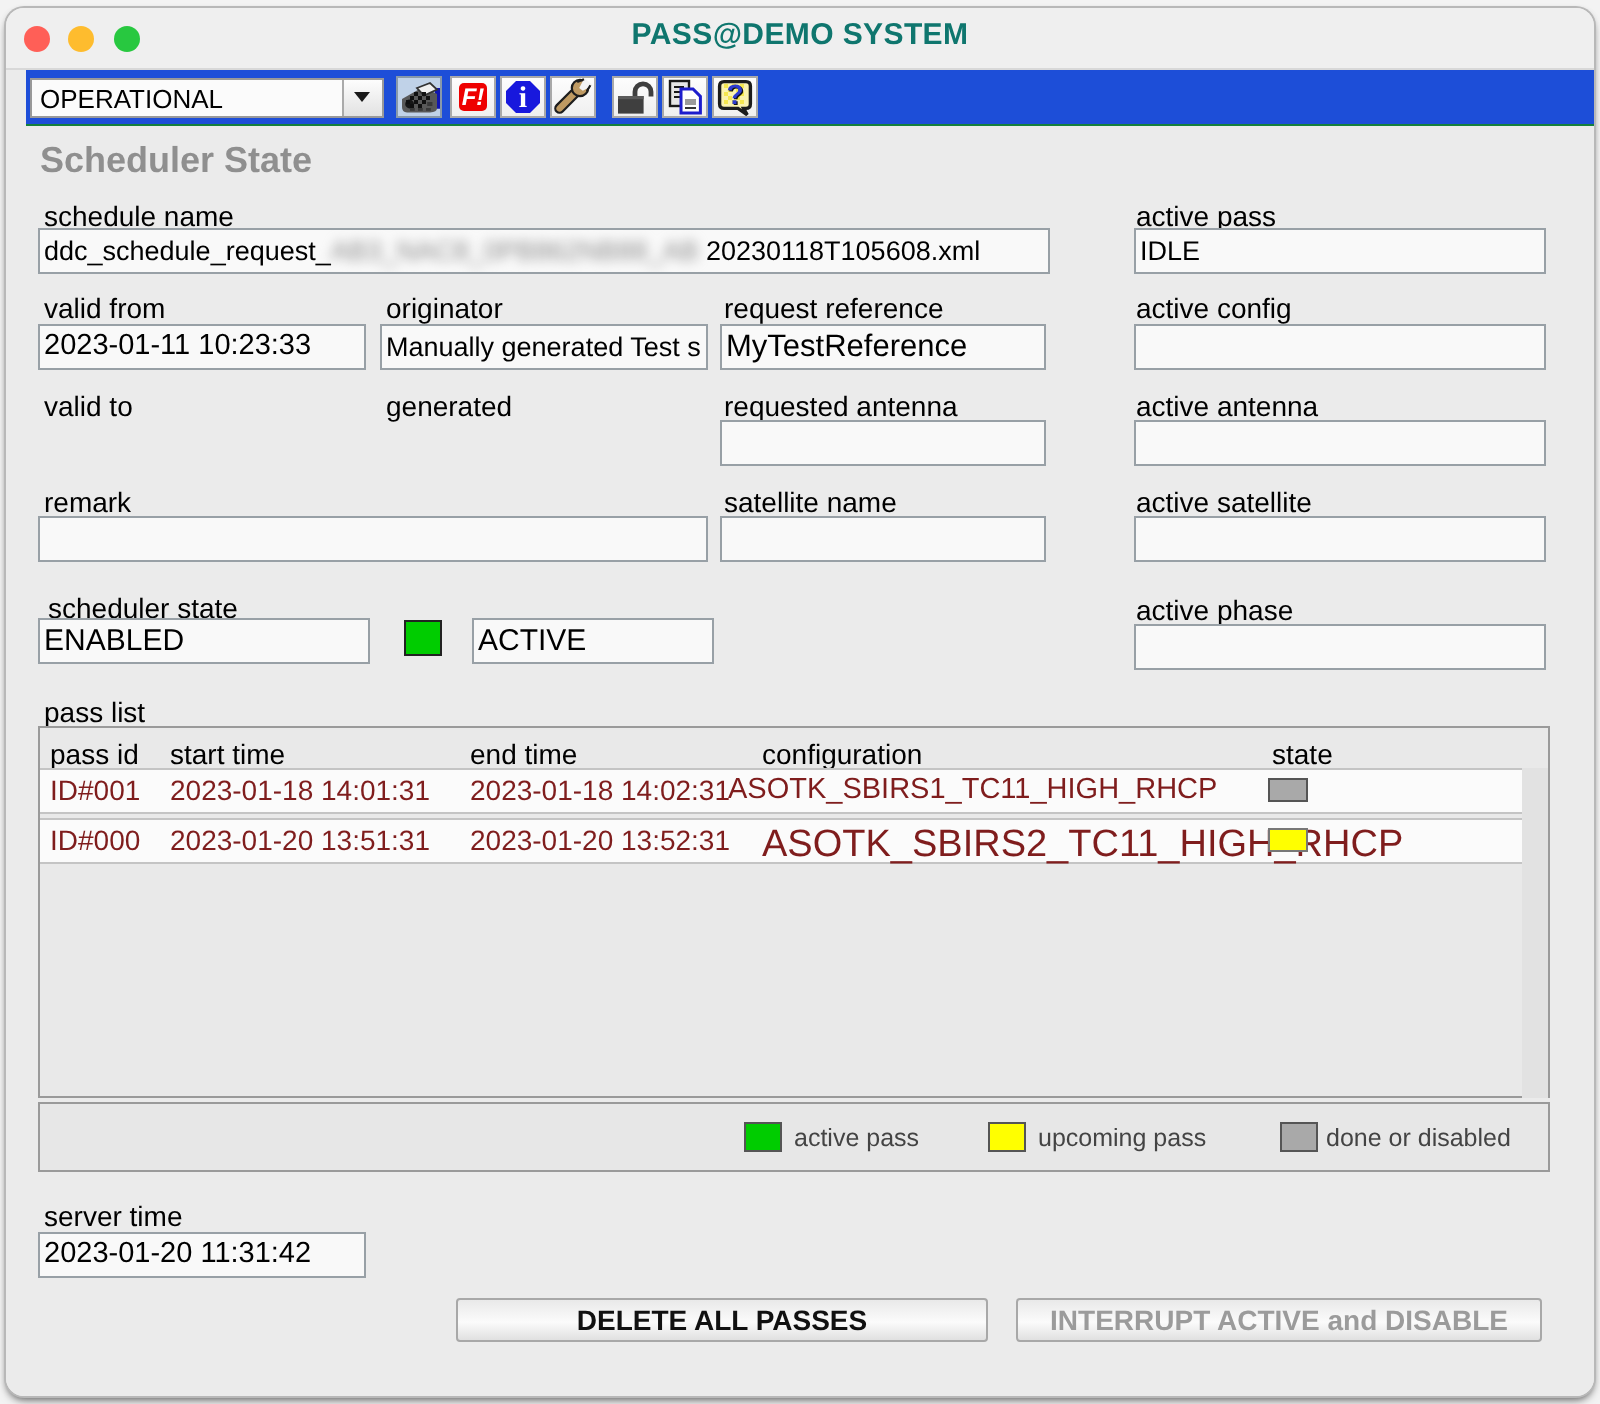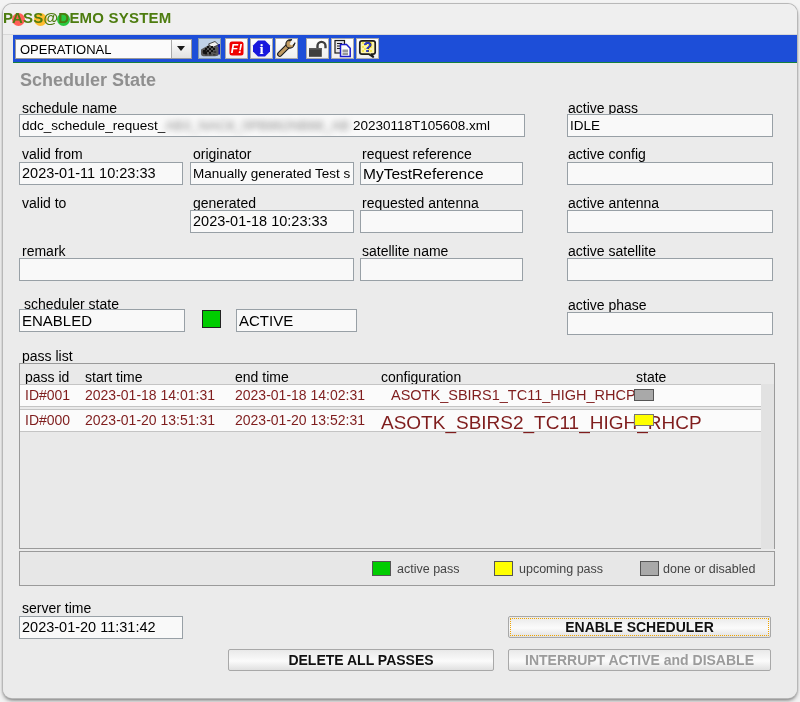--- a/index.html
+++ b/index.html
@@ -3,22 +3,22 @@
 <meta charset="utf-8">
 <style>
   html,body{margin:0;padding:0;width:800px;height:702px;background:#f3f3f3;
     font-family:"Liberation Sans",sans-serif;}
   #win{position:absolute;left:3px;top:4px;width:794px;height:694px;
     background:#ebebeb;border-radius:9px;
     box-shadow:0 0 0 1px #b8b8b8,0 3px 5px -1px rgba(0,0,0,0.5),0 1px 3px rgba(0,0,0,0.25);overflow:hidden;}
   #titlebar{position:absolute;left:0;top:0;width:100%;height:30px;background:#efefef;
     border-bottom:1px solid #d8d8d8;}
   .tl{position:absolute;top:9px;width:13px;height:13px;border-radius:50%;}
-  #title{position:absolute;left:0;top:5px;width:100%;
-    font-size:15px;font-weight:bold;color:#4d7c0f;letter-spacing:0.2px;}
+  #title{position:absolute;left:0;top:5px;width:100%;text-align:center;
+    font-size:15px;font-weight:bold;color:#0f766e;letter-spacing:0.2px;}
   #toolbar{position:absolute;left:10px;top:31px;width:100%;height:27px;background:#1d4ed8;
     border-bottom:1px solid #15803d;}
   #dd{position:absolute;left:2px;top:4px;width:177px;height:20px;background:#fbfbfb;
     border:1px solid #999;box-sizing:border-box;}
   #ddtxt{position:absolute;left:4px;top:2px;font-size:13px;color:#000;}
   #ddbtn{position:absolute;right:0;top:0;width:20px;height:18px;
     background:linear-gradient(#fdfdfd,#e2e2e2);border-left:1px solid #aaa;box-sizing:border-box;}
   #ddbtn:after{content:"";position:absolute;left:5px;top:6px;border:4.5px solid transparent;
     border-top:5.5px solid #1a1a1a;}
   .tbtn{position:absolute;top:3px;width:23px;height:21px;background:linear-gradient(#fdfdfd,#efefef);
@@ -168,21 +168,20 @@
     <div class="fld date" style="left:16px;top:99px;width:164px">2023-01-11 10:23:33</div>
     <div class="lbl" style="left:190px;top:83px">originator</div>
     <div class="fld" style="left:187px;top:99px;width:164px">Manually generated Test s</div>
     <div class="lbl" style="left:359px;top:83px">request reference</div>
     <div class="fld" style="left:357px;top:99px;width:163px;font-size:15.5px">MyTestReference</div>
     <div class="lbl" style="left:565px;top:83px">active config</div>
     <div class="fld" style="left:564px;top:99px;width:206px"></div>
 
     <div class="lbl" style="left:19px;top:132px">valid to</div>
     <div class="lbl" style="left:190px;top:132px">generated</div>
-    <div class="fld date" style="left:187px;top:147px;width:164px">2023-01-18 10:23:33</div>
     <div class="lbl" style="left:359px;top:132px">requested antenna</div>
     <div class="fld" style="left:357px;top:147px;width:163px"></div>
     <div class="lbl" style="left:565px;top:132px">active antenna</div>
     <div class="fld" style="left:564px;top:147px;width:206px"></div>
 
     <div class="lbl" style="left:19px;top:180px">remark</div>
     <div class="fld" style="left:16px;top:195px;width:335px"></div>
     <div class="lbl" style="left:359px;top:180px">satellite name</div>
     <div class="fld" style="left:357px;top:195px;width:163px"></div>
     <div class="lbl" style="left:565px;top:180px">active satellite</div>
@@ -199,21 +198,21 @@
     <div id="tbl">
       <div class="th" style="left:5px">pass id</div>
       <div class="th" style="left:65px">start time</div>
       <div class="th" style="left:215px">end time</div>
       <div class="th" style="left:361px">configuration</div>
       <div class="th" style="left:616px">state</div>
       <div class="trow" style="top:20px">
         <div class="td" style="left:5px">ID#001</div>
         <div class="td" style="left:65px">2023-01-18 14:01:31</div>
         <div class="td" style="left:215px">2023-01-18 14:02:31</div>
-        <div class="td" style="left:371px;font-size:14.5px;top:2px">ASOTK_SBIRS1_TC11_HIGH_RHCP</div>
+        <div class="td" style="left:344px;font-size:14.5px;top:2px">ASOTK_SBIRS1_TC11_HIGH_RHCP</div>
         <div class="sw" style="left:614px;top:4px;width:20px;height:12px;background:#a9a9a9;border:1px solid #555"></div>
       </div>
       <div class="trow" style="top:45px">
         <div class="td" style="left:5px">ID#000</div>
         <div class="td" style="left:65px">2023-01-20 13:51:31</div>
         <div class="td" style="left:215px">2023-01-20 13:52:31</div>
         <div class="td" style="left:361px;font-size:19px;top:2px">ASOTK_SBIRS2_TC11_HIGH_RHCP</div>
         <div class="sw" style="left:614px;top:4px;width:20px;height:12px;background:#ffff00;border:1px solid #777"></div>
       </div>
       <div id="scrollstrip"></div>
@@ -222,17 +221,16 @@
       <div class="lsw" style="left:352px;background:#00cc00"></div>
       <div class="ltxt" style="left:377px">active pass</div>
       <div class="lsw" style="left:474px;background:#ffff00"></div>
       <div class="ltxt" style="left:499px">upcoming pass</div>
       <div class="lsw" style="left:620px;background:#a9a9a9"></div>
       <div class="ltxt" style="left:643px">done or disabled</div>
     </div>
 
     <div class="lbl" style="left:19px;top:537px">server time</div>
     <div class="fld date" style="left:16px;top:553px;width:164px">2023-01-20 11:31:42</div>
-    <div class="btn foc" style="left:505px;top:553px;width:263px">ENABLE SCHEDULER</div>
     <div class="btn" style="left:225px;top:586px;width:266px">DELETE ALL PASSES</div>
     <div class="btn dis" style="left:505px;top:586px;width:263px">INTERRUPT ACTIVE and DISABLE</div>
   </div>
 </div>
 
 </body></html>

